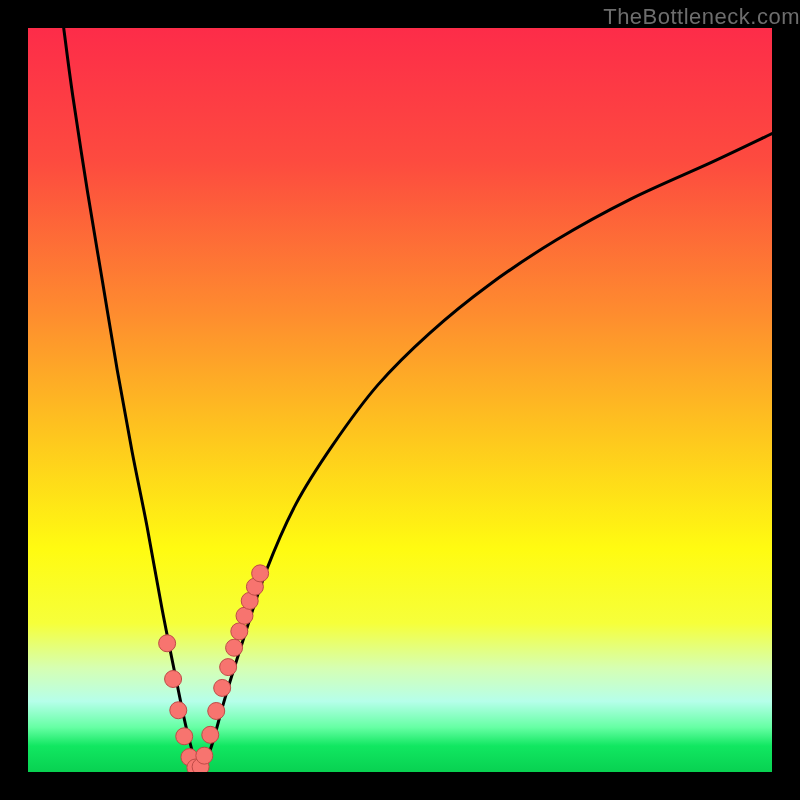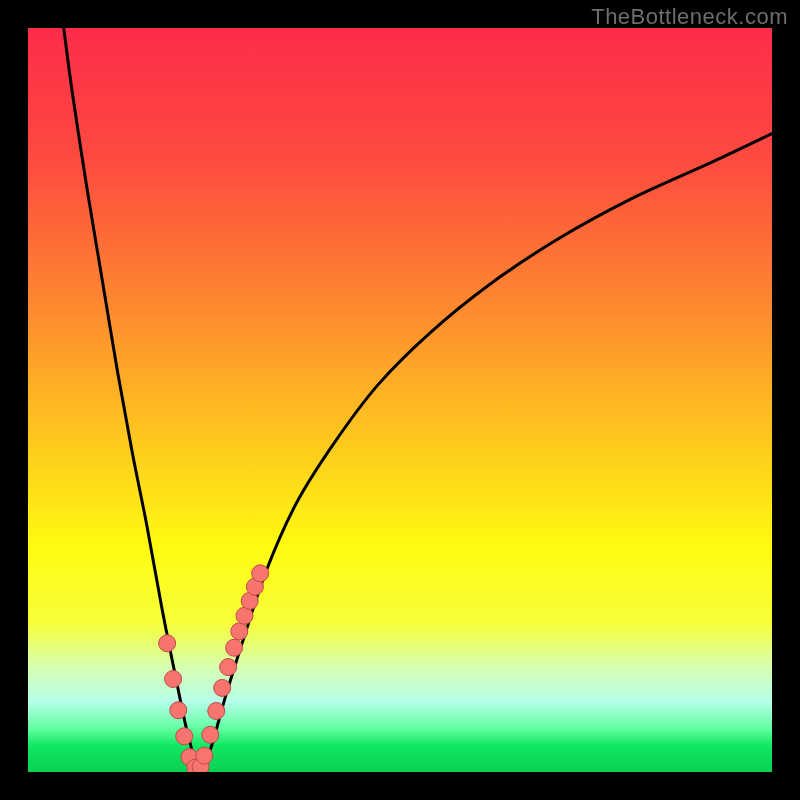--- a/index.html
+++ b/index.html
@@ -37,21 +37,21 @@
   .curve {
     position: absolute;
     left: 0;
     top: 0;
     width: 100%;
     height: 100%;
   }
   .watermark {
     position: absolute;
     top: 4px;
-    right: 12px;
+    right: 0;
     color: #6d6d6d;
     font-size: 22px;
     font-weight: 500;
     letter-spacing: 0.5px;
     user-select: none;
   }
 </style>
 </head>
 <body>
 

